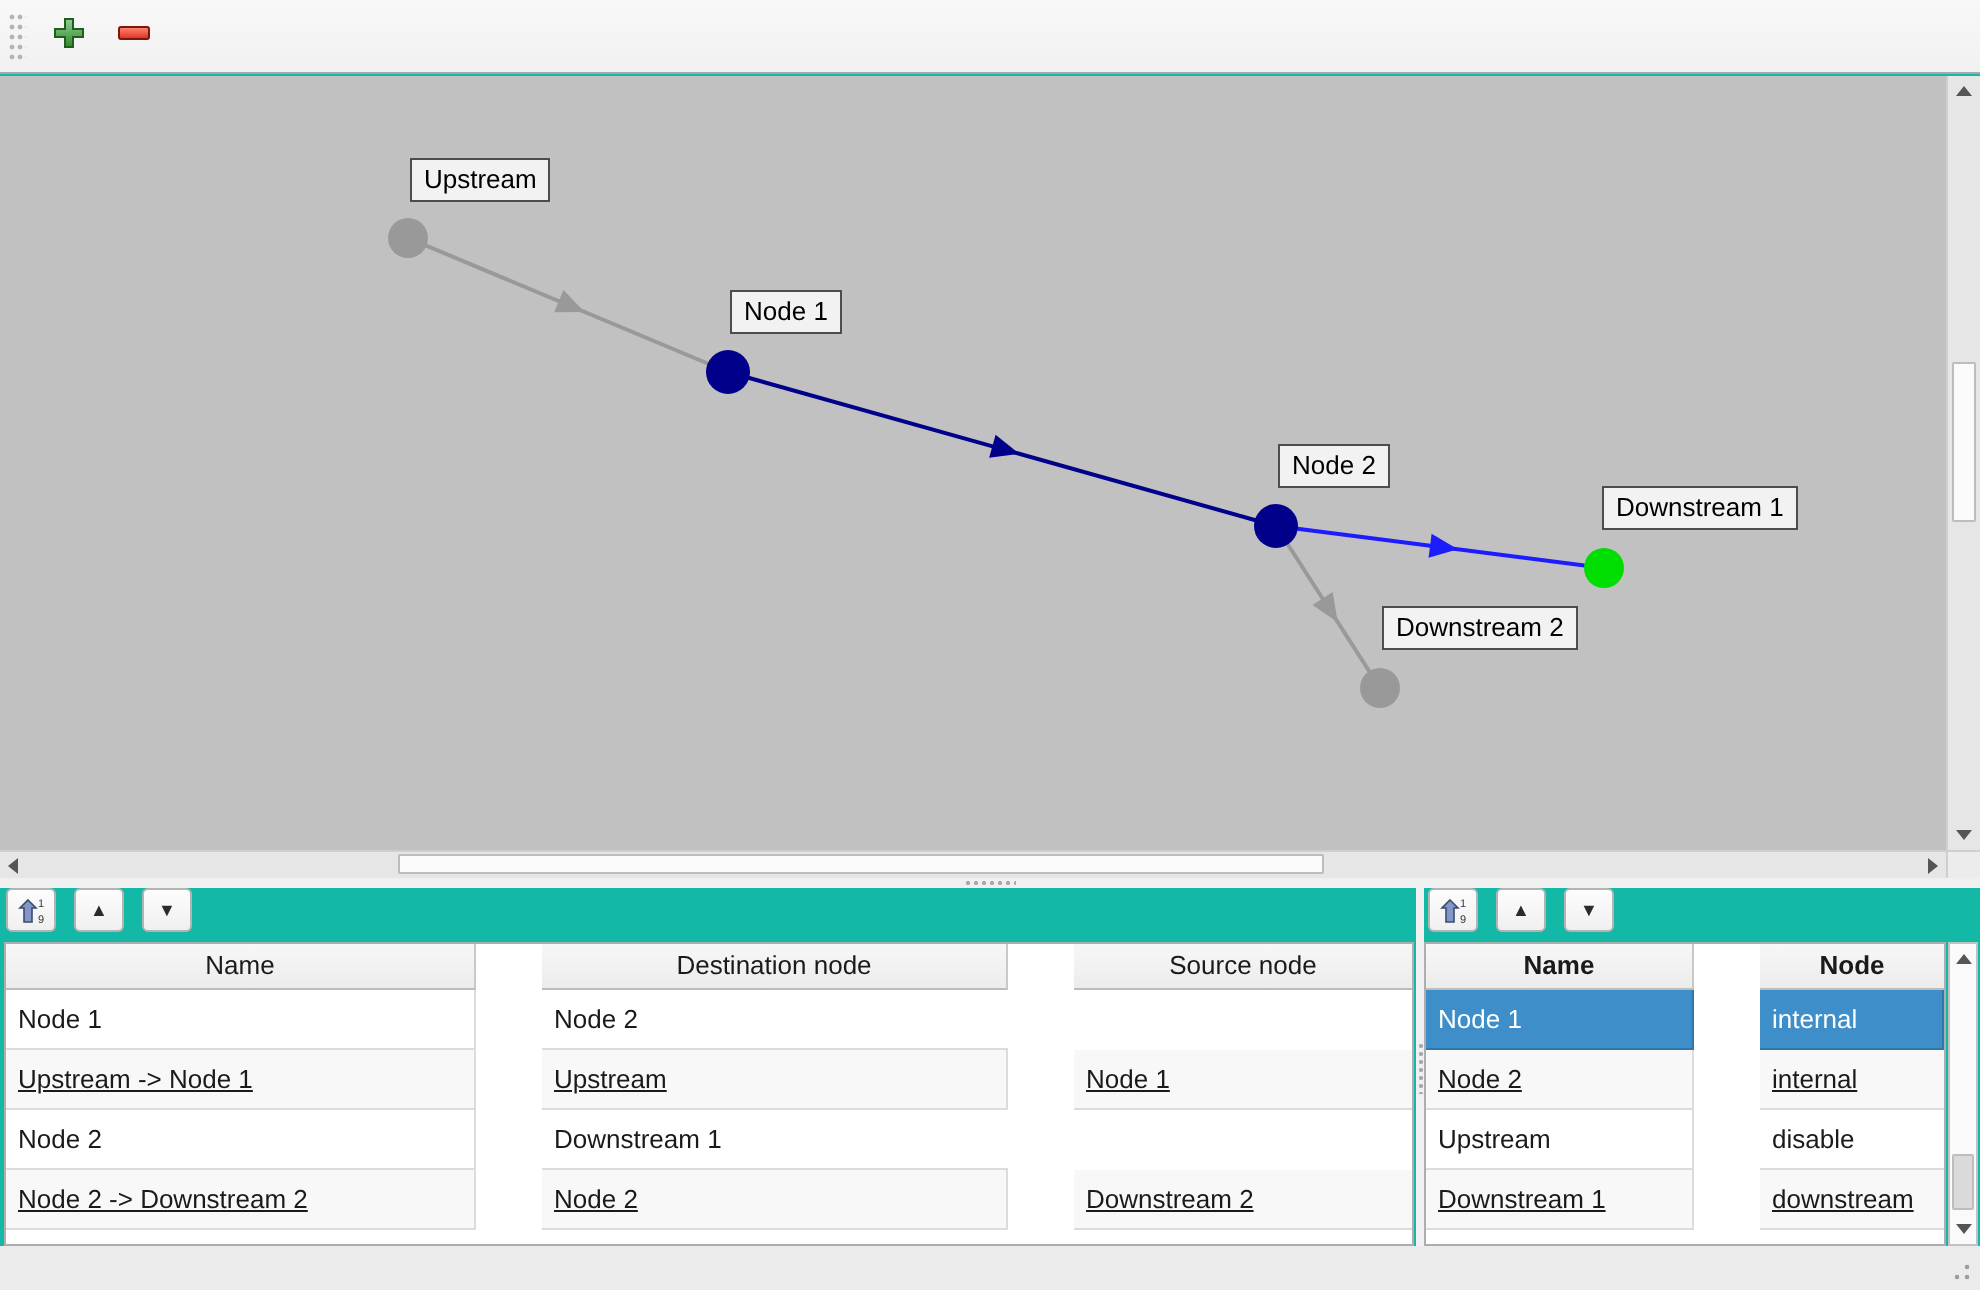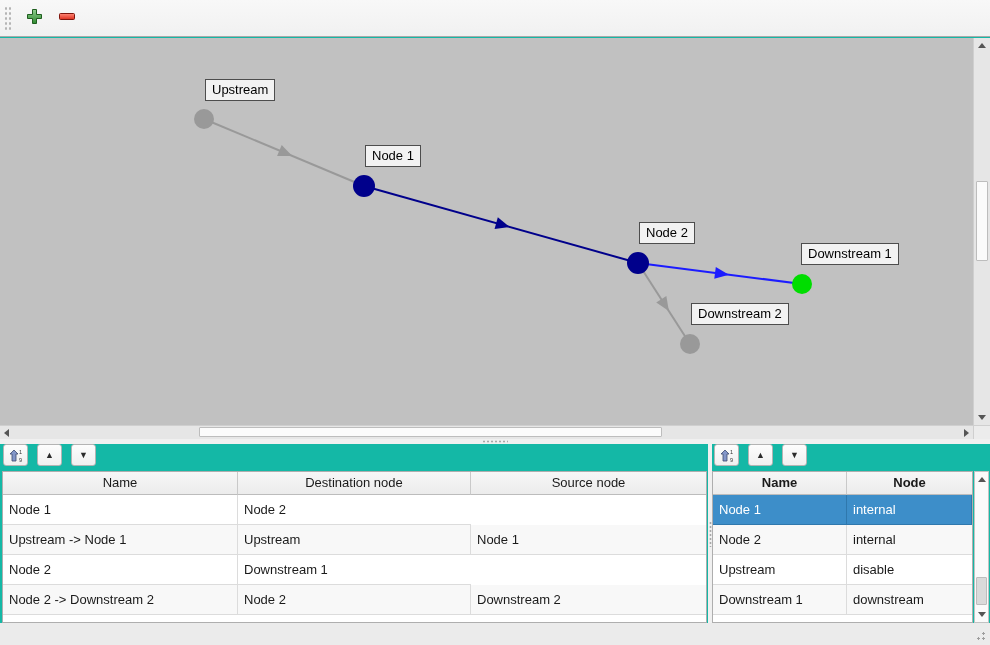--- a/index.html
+++ b/index.html
@@ -87,36 +87,36 @@
   .small-btn {
     width:25px; height:22px; border:1px solid #b4b4b4; border-radius:3px;
     background: linear-gradient(#fdfdfd,#f0f0f0);
     display:flex; align-items:center; justify-content:center;
     font-size:9px; color:#2b2b2b; cursor:pointer; line-height:1;
   }
 
   .tbl { position:absolute; background:#fff; border:1px solid #aeaeae; overflow:hidden; }
   .tbl-left  { left:2px;  top:471px; width:705px; height:152px; }
   .tbl-right { left:712px; top:471px; width:261px; height:152px; }
-  .trow { display:grid; }
+  .trow { display:grid;gap:33px; }
   .tbl-left  .trow { grid-template-columns: 235px 233px 1fr; }
   .tbl-right .trow { grid-template-columns: 134px 1fr; }
   .tcell {
     padding: 0 6px; height:30px; line-height:29px;
     border-right:1px solid #dcdcdc; border-bottom:1px solid #dcdcdc;
     overflow:hidden; white-space:nowrap;
   }
   .trow .tcell:last-child { border-right:none; }
   .thead .tcell {
     height:23px; line-height:22px; text-align:center;
     background: linear-gradient(#f7f7f7,#ececec);
     border-right:1px solid #c9c9c9; border-bottom:1px solid #bcbcbc;
   }
   .tbl-right .thead .tcell { font-weight:bold; }
-  .trow.alt .tcell { background:#f8f8f8; }
+  .trow.alt .tcell { background:#f8f8f8;text-decoration:underline; }
   .trow.selected .tcell {
     background:#3d8ec9; color:#fff;
     border-right:1px solid #2f78ad; border-bottom:1px solid #2f78ad;
   }
   .tbl-filler { height:8px; background:#fff; }
 
   .tbl-scroll {
     position:absolute; left:974px; top:471px; width:15px; height:152px;
     background:#fafafa; border:1px solid #c2c2c2;
   }

